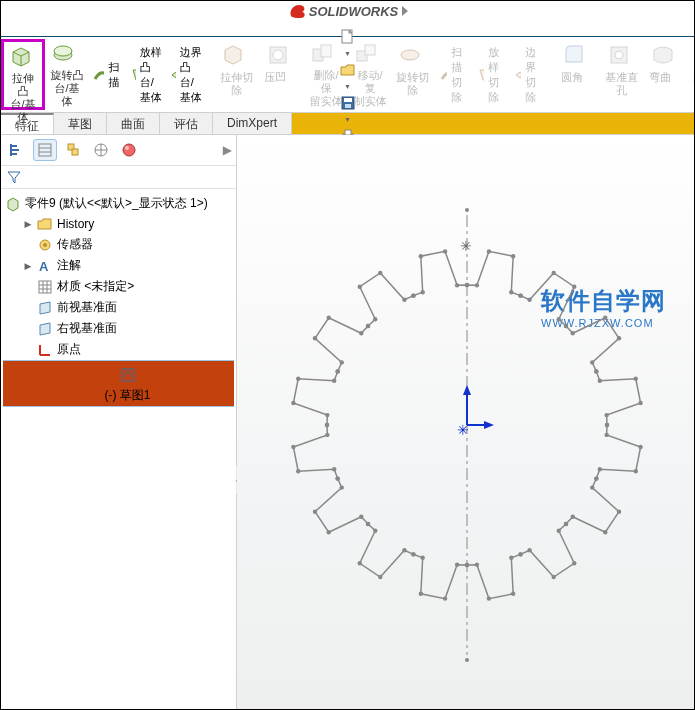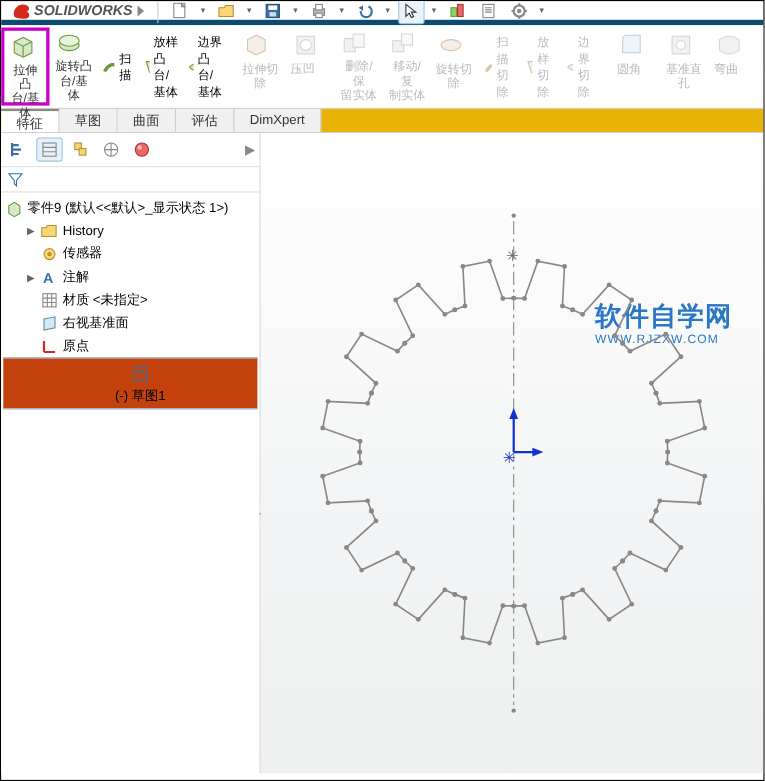--- a/index.html
+++ b/index.html
@@ -1,17 +1,17 @@
 <!DOCTYPE html>
 <html><head>
 <meta charset="utf-8">
 <style>
   * { box-sizing: border-box; margin: 0; padding: 0; }
   body { font-family: "Microsoft YaHei", Arial, sans-serif; font-size: 12px; background: #fff; width: 695px; height: 710px; overflow: hidden; border: 1px solid #000; }
-  .topbar { display: flex; align-items: center; height: 22px; border-bottom: 5px solid #0c4a6e; padding: 0 4px; gap: 4px; }
+  .topbar { display: flex; align-items: center; height: 36px; border-bottom: 1px solid #0c4a6e; padding: 0 4px; gap: 4px; flex-direction: column; }
   .logo { display: flex; align-items: center; gap: 2px; padding: 0 4px; }
   .logo-icon { color: #d52b1e; font-weight: bold; font-size: 18px; font-style: italic; }
   .logo-text { font-weight: bold; font-style: italic; color: #555; font-size: 13px; }
   .tri { width: 0; height: 0; border-top: 5px solid transparent; border-bottom: 5px solid transparent; border-left: 6px solid #888; margin-left: 2px; }
   .vsep { width: 1px; height: 22px; background: #ccc; margin: 0 4px; }
   .icobtn { width: 24px; height: 24px; display: flex; align-items: center; justify-content: center; border-radius: 3px; }
   .dd { width: 10px; text-align: center; color: #666; font-size: 8px; }
   .ribbon { display: flex; border-bottom: 1px solid #d0d0d0; height: 76px; background: #fff; padding: 2px 0; }
   .rbtn { display: flex; flex-direction: column; align-items: flex-start; justify-content: flex-start; padding: 2px 4px; min-width: 44px; text-align: center; font-size: 11px; line-height: 13px; color: #333; gap: 2px; position: relative; }
   .rbtn.disabled { color: #bbb; }
@@ -387,20 +387,27 @@
       <div class="node child">
           <span class="exp"></span>
           <svg width="16" height="16">
             <rect x="2" y="2" width="12" height="12" fill="url(#g)" stroke="#888"></rect>
             <line x1="2" y1="6" x2="14" y2="6" stroke="#888"></line>
             <line x1="2" y1="10" x2="14" y2="10" stroke="#888"></line>
             <line x1="6" y1="2" x2="6" y2="14" stroke="#888"></line>
             <line x1="10" y1="2" x2="10" y2="14" stroke="#888"></line>
           </svg>
           <span>材质 &lt;未指定&gt;</span>
+        </div>
+      <div class="node child">
+          <span class="exp"></span>
+          <svg width="16" height="16">
+            <path d="M3 4 L13 2 L13 12 L3 14 Z" fill="#d8e8f0" stroke="#5a8ab0"></path>
+          </svg>
+          <span>前视基准面</span>
         </div>
       <div class="node child">
           <span class="exp"></span>
           <svg width="16" height="16">
             <path d="M3 4 L13 2 L13 12 L3 14 Z" fill="#d8e8f0" stroke="#5a8ab0"></path>
           </svg>
           <span>右视基准面</span>
         </div>
       <div class="node child">
           <span class="exp"></span>

